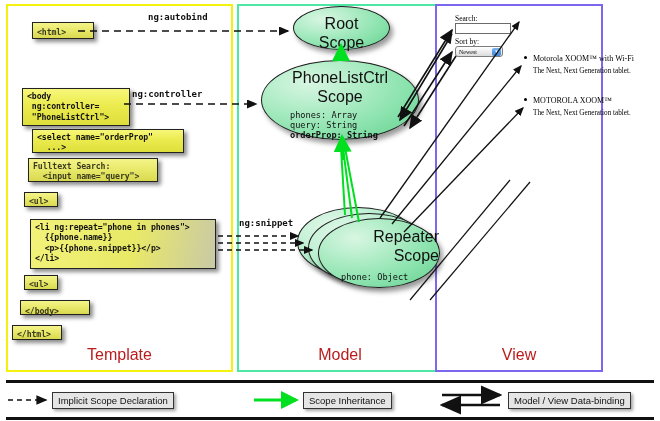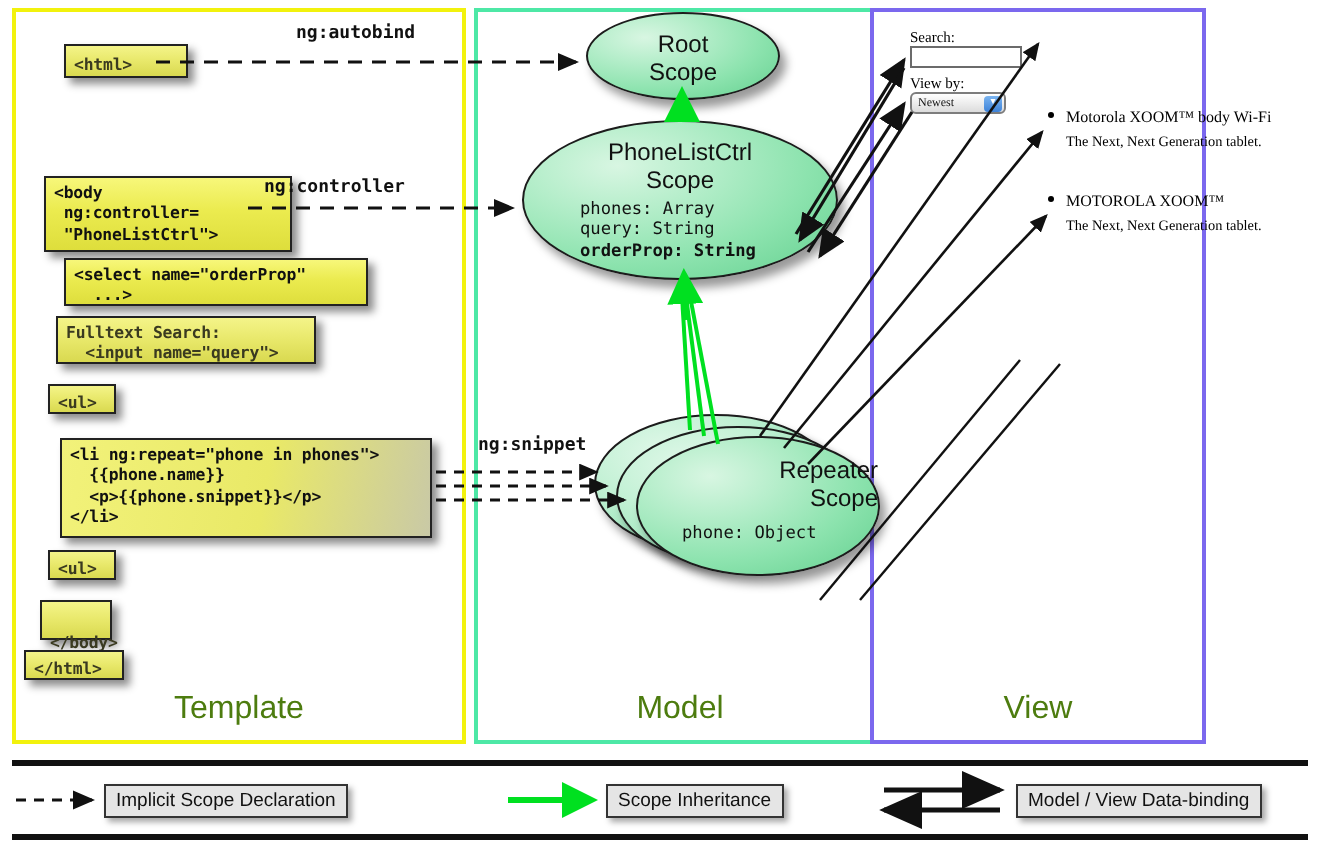--- a/index.html
+++ b/index.html
@@ -23,21 +23,21 @@
   }
   #panel-template { left: 6px;   top: 4px; width: 227px; height: 368px; border-color: #f2f20d; }
   #panel-model    { left: 237px; top: 4px; width: 206px; height: 368px; border-color: #4de8a6; }
   #panel-view     { left: 435px; top: 4px; width: 168px; height: 368px; border-color: #7b68ee; }
 
   .panel-label {
     position: absolute;
     left: 0; right: 0; bottom: 6px;
     text-align: center;
     font-size: 16px;
-    color: #4d7c0f;
+    color: #b91c1c;
     font-family: "Liberation Sans", sans-serif;
   }
 
   
   .codebox {
     position: absolute;
     border: 1.6px solid #222;
     background: linear-gradient(180deg, #f7f77a 0%, #ebeb4f 45%, #dede3c 100%);
     box-shadow: 3px 3px 4px rgba(0,0,0,0.45);
     font-family: "DejaVu Sans Mono", monospace;
@@ -62,21 +62,21 @@
     position: absolute;
     border: 1.8px solid #1c1c1c;
     border-radius: 50%;
     background: radial-gradient(ellipse at 30% 28%, #d8f6e2 0%, #b6eecb 28%, #8ce3ae 62%, #62cf8e 100%);
     box-shadow: 3px 4px 5px rgba(0,0,0,0.40);
     text-align: center;
     color: #111;
   }
   .oval .ttl {
     font-family: "Liberation Sans", sans-serif;
-    font-size: 12px;
+    font-size: 16px;
     line-height: 1.18;
   }
   .oval .props {
     font-family: "DejaVu Sans Mono", monospace;
     font-size: 8.6px;
     line-height: 1.18;
     text-align: left;
   }
 
   
@@ -176,40 +176,40 @@
   </div>
   <div class="panel" id="panel-model">
     <div class="panel-label">Model</div>
   </div>
   <div class="panel" id="panel-view">
     <div class="panel-label">View</div>
   </div>
 
   <div class="codebox dim" style="left:32px; top:22px; width:62px; height:17px; padding-top:4px;">&lt;html&gt;</div>
 
-  <div class="codebox" style="left:22px; top:88px; width:124px; height:38px;">&lt;body
+  <div class="codebox" style="left:22px; top:88px; width:108px; height:38px;">&lt;body
  ng:controller=
  "PhoneListCtrl"&gt;</div>
 
   <div class="codebox" style="left:32px; top:129px; width:152px; height:24px;">&lt;select name="orderProp"
   ...&gt;</div>
 
   <div class="codebox dim" style="left:28px; top:158px; width:130px; height:24px;">Fulltext Search:
   &lt;input name="query"&gt;</div>
 
   <div class="codebox dim" style="left:24px; top:192px; width:34px; height:15px; padding-top:3px;">&lt;ul&gt;</div>
 
   <div class="codebox grad-lr" style="left:30px; top:219px; width:186px; height:50px;">&lt;li ng:repeat="phone in phones"&gt;
   {{phone.name}}
   &lt;p&gt;{{phone.snippet}}&lt;/p&gt;
 &lt;/li&gt;</div>
 
   <div class="codebox dim" style="left:24px; top:275px; width:34px; height:15px; padding-top:3px;">&lt;ul&gt;</div>
 
-  <div class="codebox dim" style="left:20px; top:300px; width:36px; height:15px; padding-top:15px;">&lt;/body&gt;</div>
+  <div class="codebox dim" style="left:20px; top:300px; width:70px; height:15px; padding-top:5px;">&lt;/body&gt;</div>
 
   <div class="codebox dim" style="left:12px; top:325px; width:50px; height:15px; padding-top:3px;">&lt;/html&gt;</div>
 
   <div class="oval ghost" style="left:297px; top:207px; width:122px; height:70px;"></div>
   <div class="oval ghost" style="left:308px; top:213px; width:122px; height:70px;"></div>
 
   <div class="oval" style="left:293px; top:6px; width:97px; height:44px;">
     <div class="ttl" style="margin-top:8px; white-space:pre;">Root
 Scope</div>
   </div>
@@ -230,29 +230,29 @@
     <div class="props" style="margin-left:22px; margin-top:6px;">phone: Object</div>
   </div>
 
   <div class="arrow-label" style="left:148px; top:12px;">ng:autobind</div>
   <div class="arrow-label" style="left:132px; top:89px;">ng:controller</div>
   <div class="arrow-label" style="left:239px; top:218px;">ng:snippet</div>
 
   <div class="view-label" style="left:455px; top:14px;">Search:</div>
   <div class="view-input" style="left:455px; top:23px; width:56px; height:11px;"></div>
 
-  <div class="view-label" style="left:455px; top:37px;">View by:</div>
+  <div class="view-label" style="left:455px; top:37px;">Sort by:</div>
   <div class="view-select" style="left:455px; top:46px; width:48px; height:11px;">
     <span>Newest</span>
     <span class="arrowbtn">▾</span>
   </div>
 
   <div class="view-item" style="left:524px; top:54px;">
     <span class="bullet"></span>
-    <span class="name">Motorola XOOM™ body Wi-Fi</span>
+    <span class="name">Motorola XOOM™ with Wi-Fi</span>
     <span class="snippet" style="margin-top:4px;">The Next, Next Generation tablet.</span>
   </div>
   <div class="view-item" style="left:524px; top:96px;">
     <span class="bullet"></span>
     <span class="name">MOTOROLA XOOM™</span>
     <span class="snippet" style="margin-top:4px;">The Next, Next Generation tablet.</span>
   </div>
 
   <svg class="overlay" viewBox="0 0 660 421">
     <defs>

